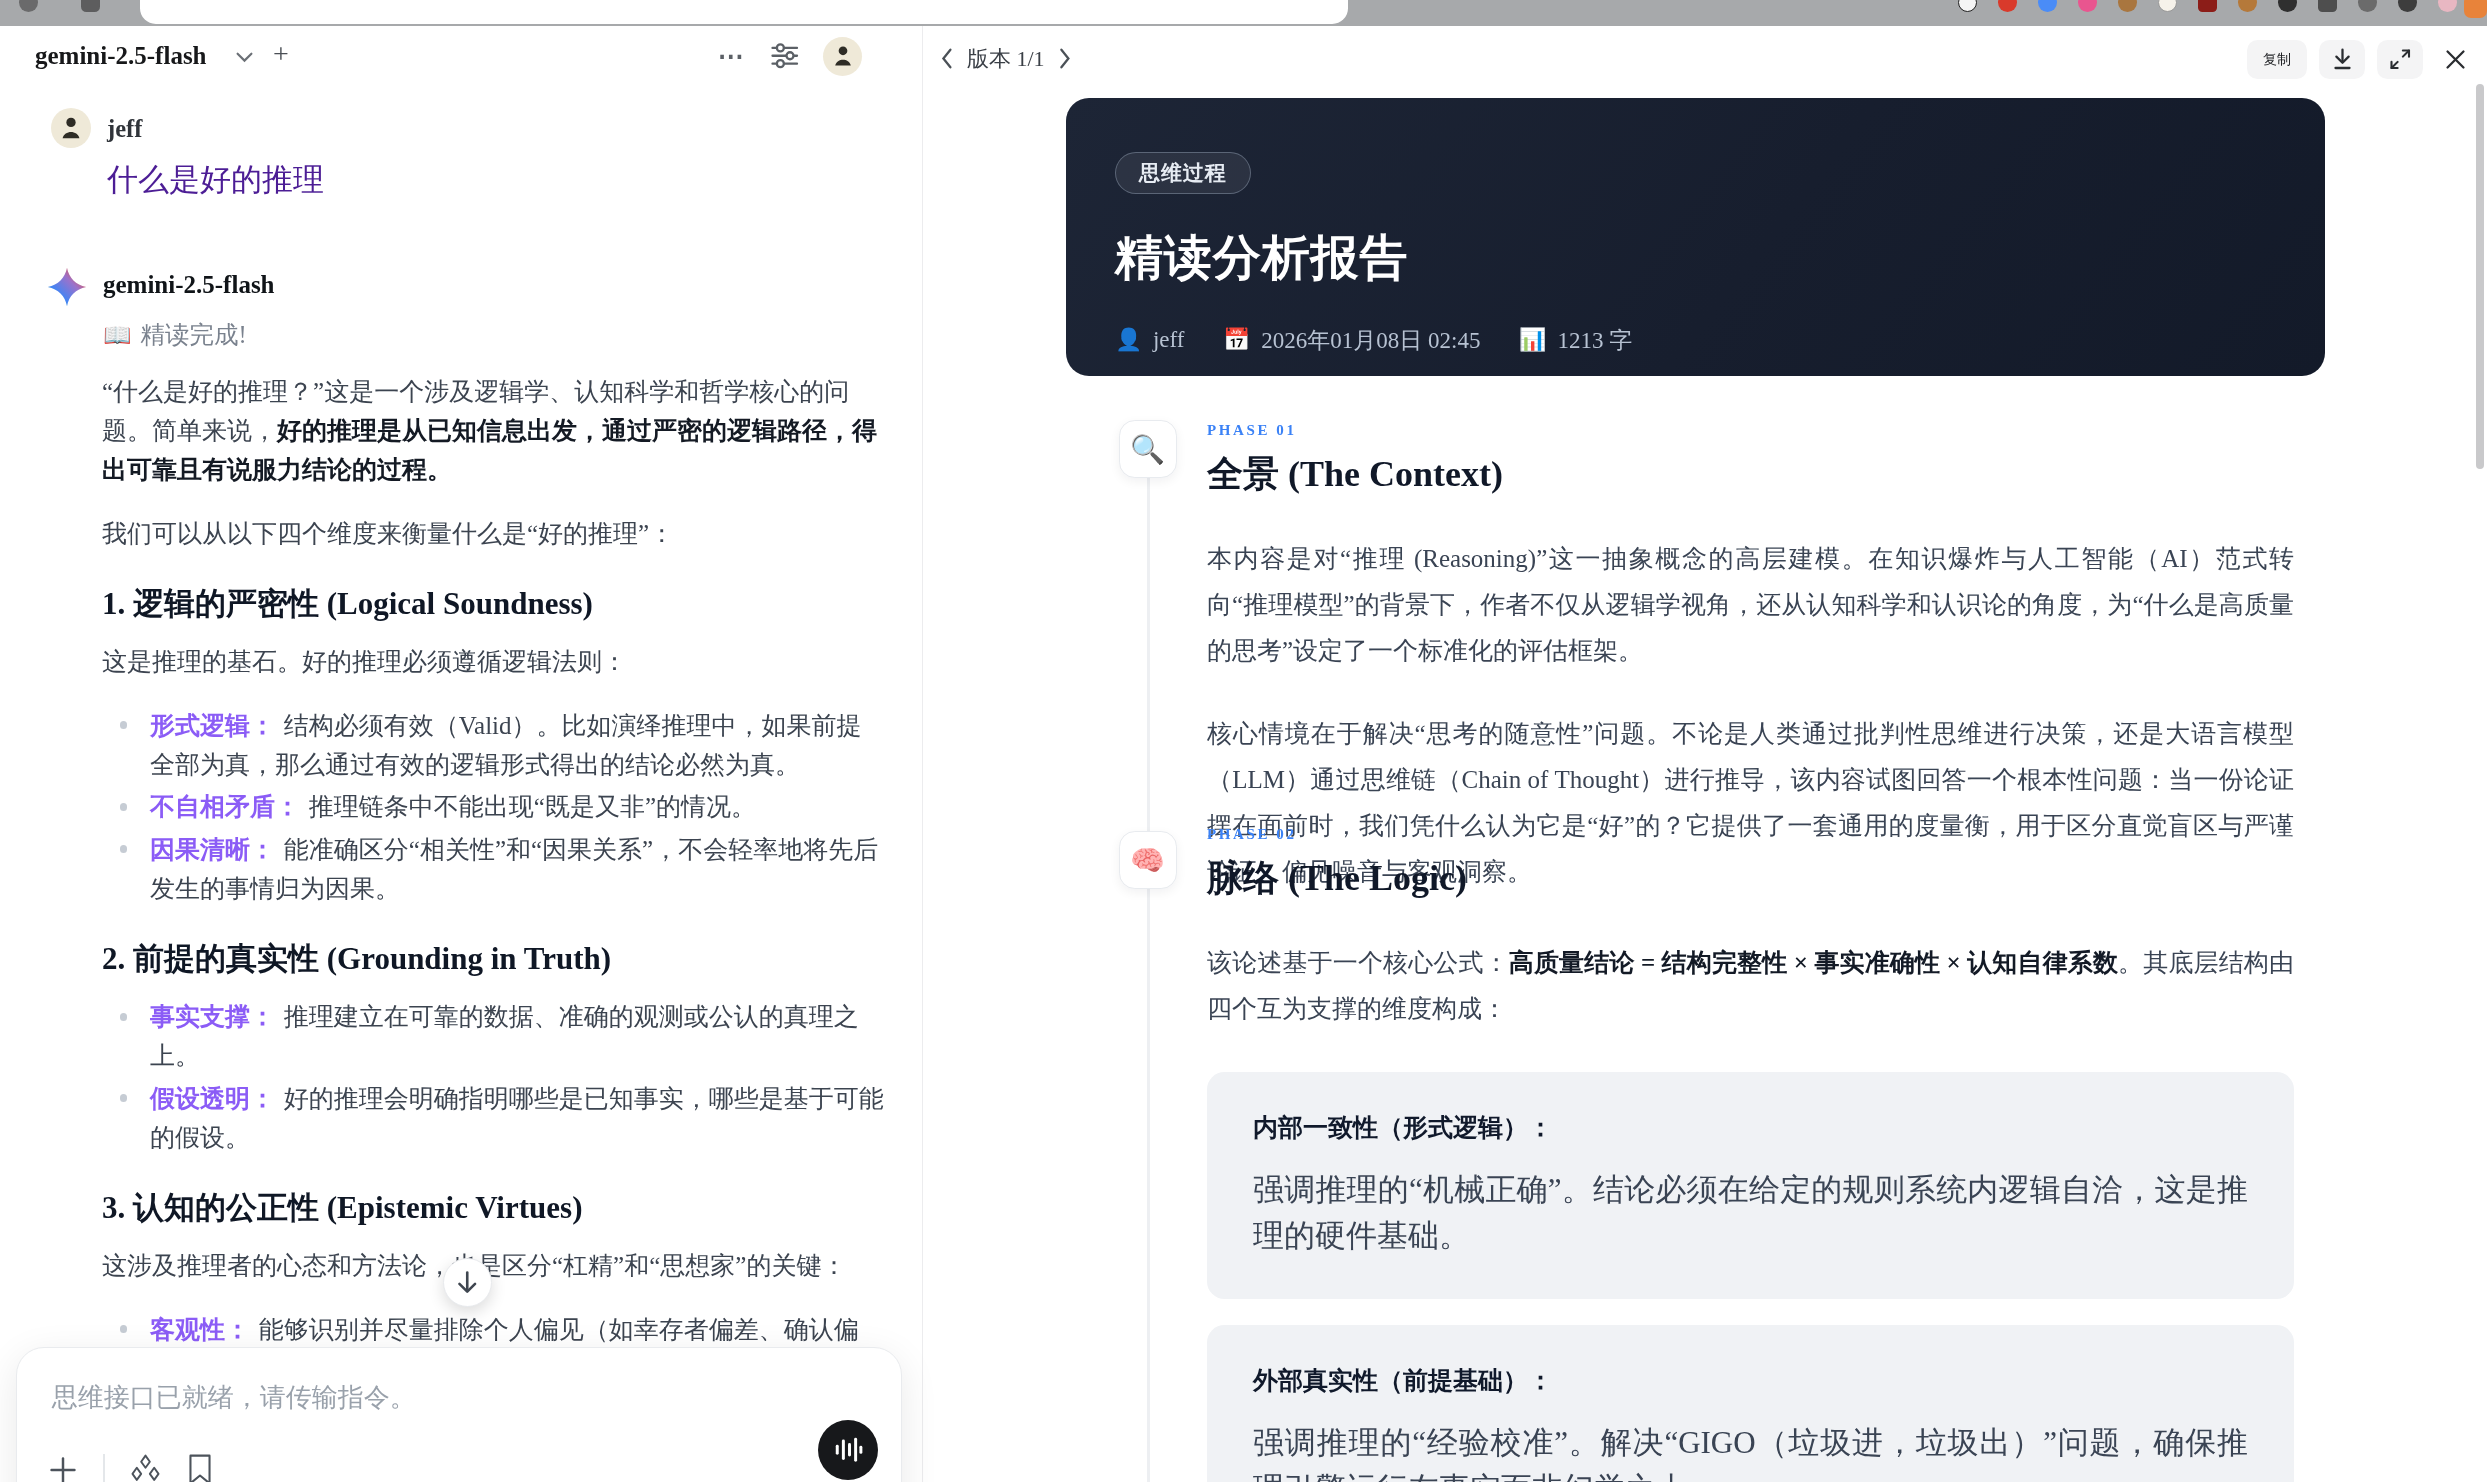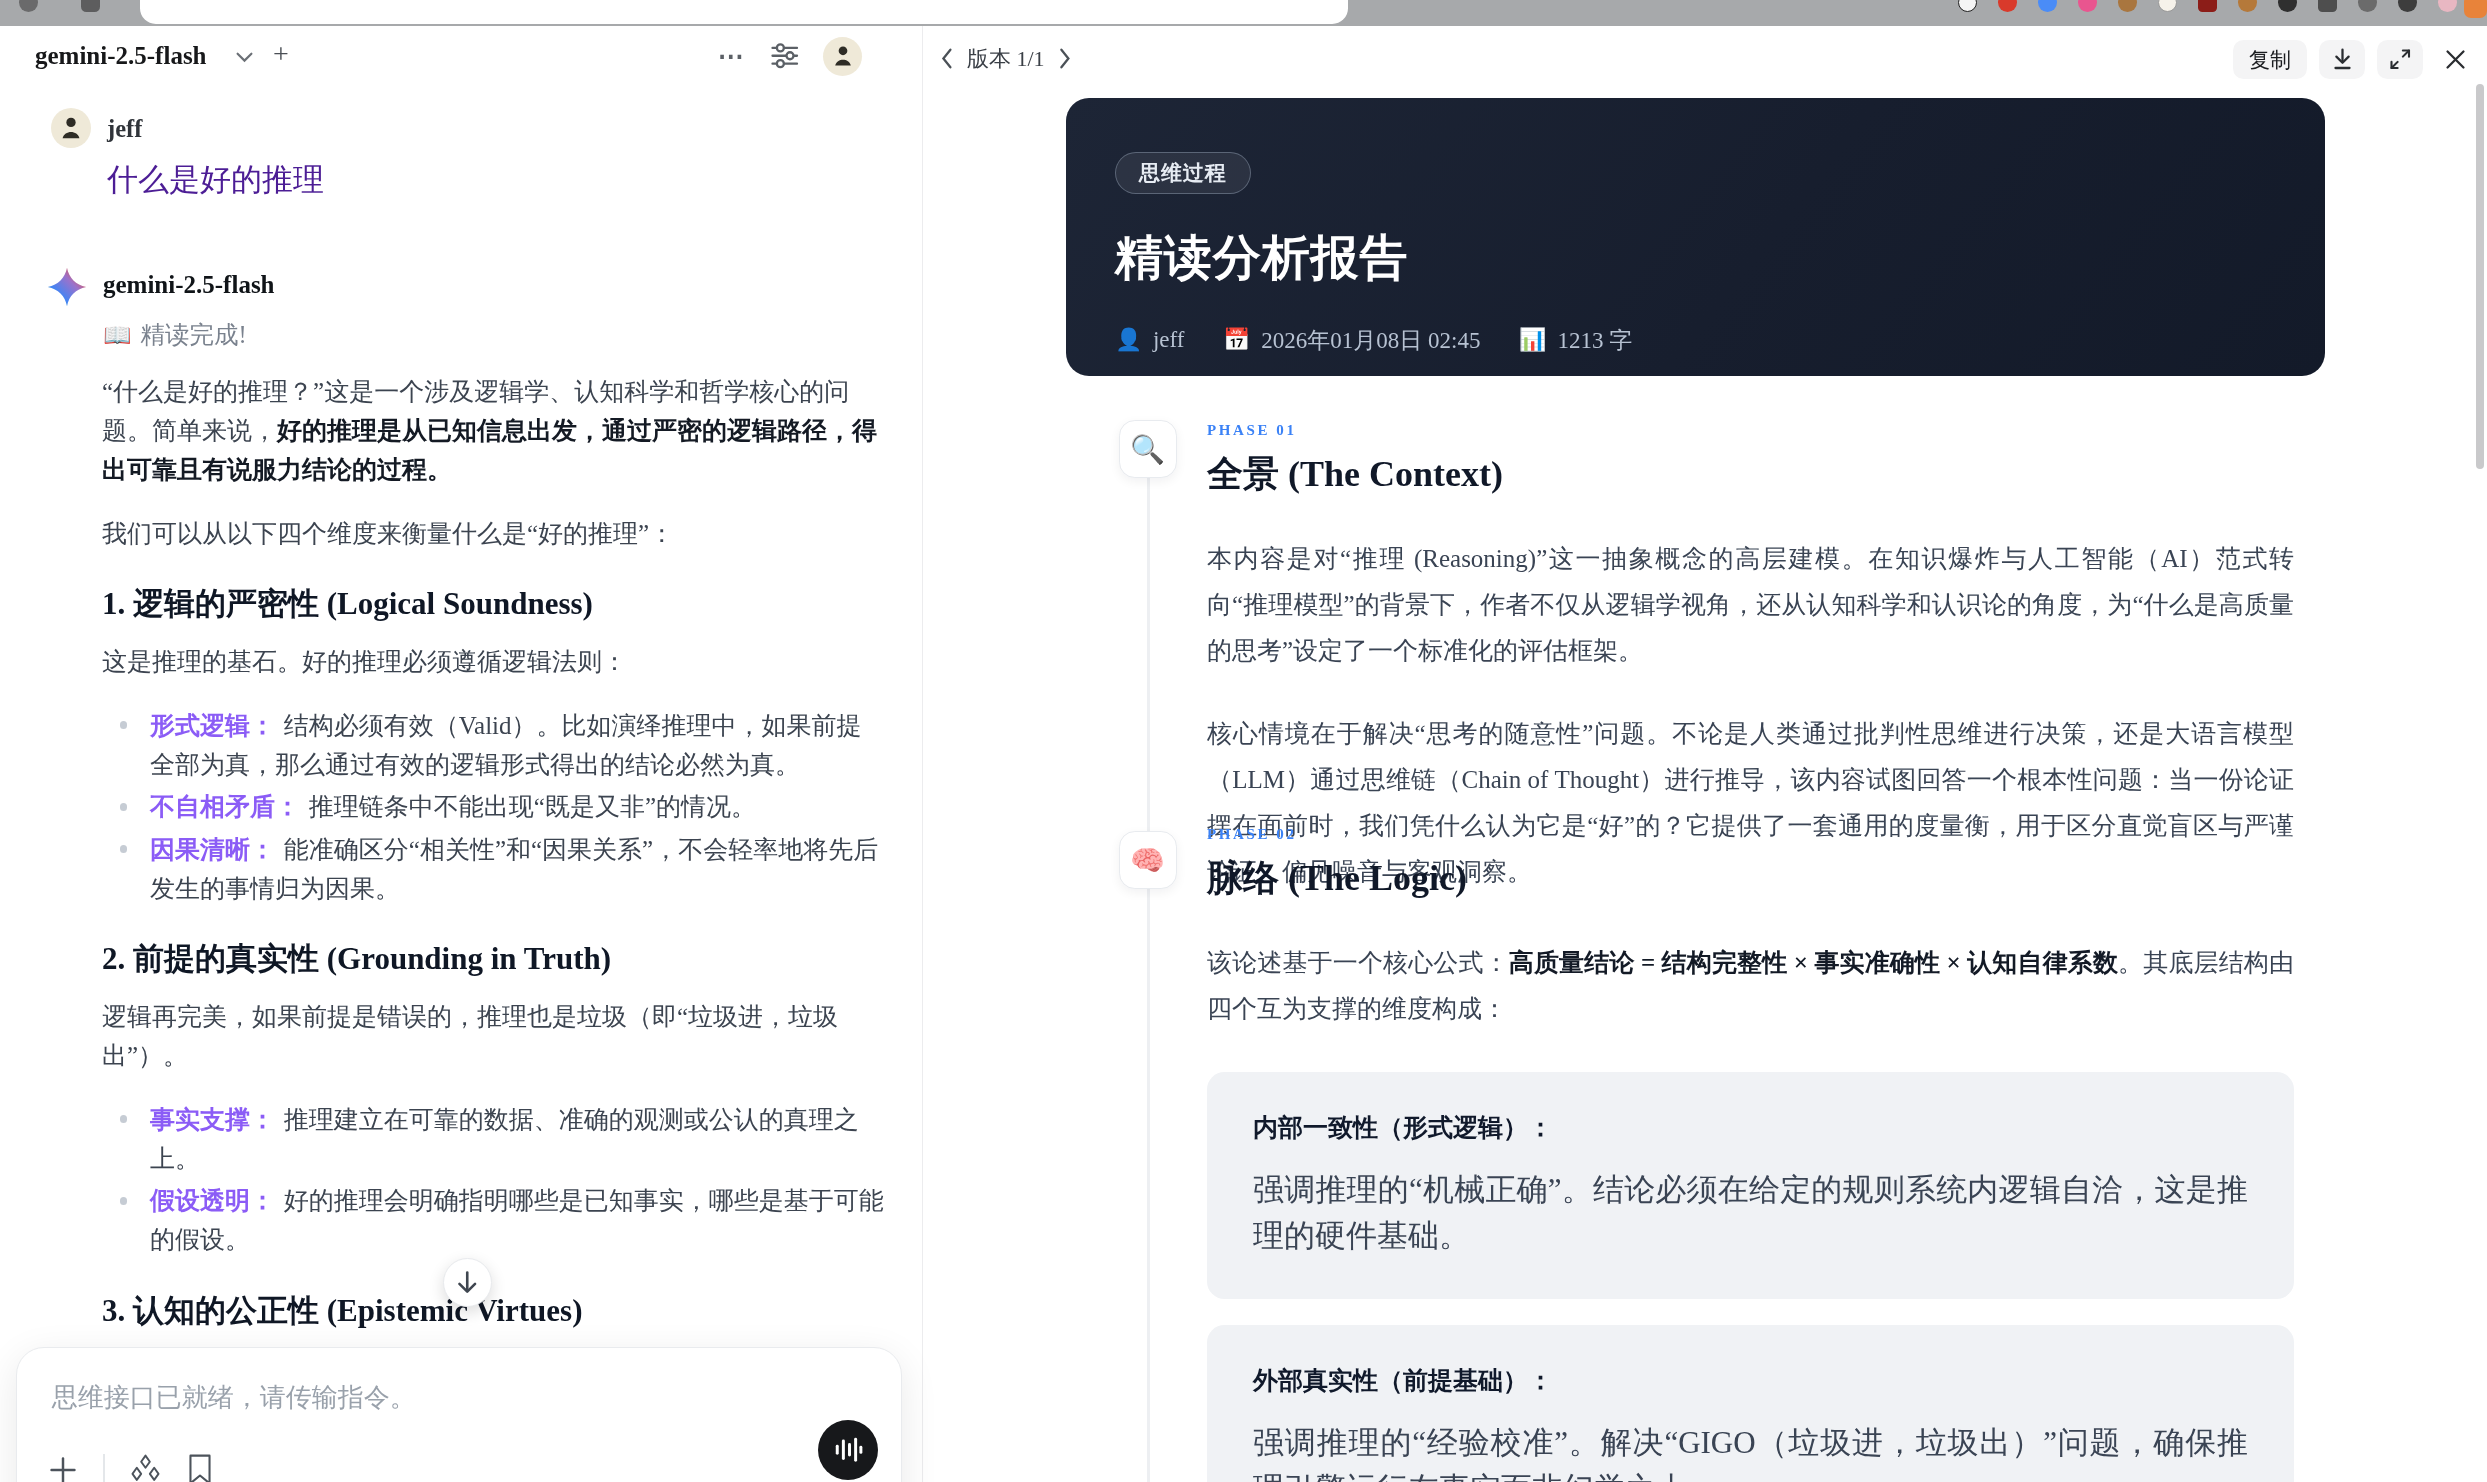--- a/index.html
+++ b/index.html
@@ -58,21 +58,21 @@
   .input-ph { position:absolute; left:35px; top:31.5px; font-size:26px; color:#99a1ab; }
   .input-tools { position:absolute; left:31.5px; top:105px; display:flex; align-items:center; gap:24.5px; }
   .tool-sep { width:1.8px; height:31.5px; background:#e4e7ea; }
   .mic-btn { position:absolute; right:23px; top:72px; width:60px; height:60px; border-radius:50%; background:#17181b;
     display:flex; align-items:center; justify-content:center; }
 
   
   .pane-right { position:absolute; left:923px; top:0; width:1564px; height:1456px; background:#fff; }
   .ver-nav { position:absolute; left:15.8px; top:17.5px; display:flex; align-items:center; gap:12.3px; font-size:22px; color:#3a3f46; }
   .rp-actions { position:absolute; right:12.3px; top:14px; display:flex; align-items:center; gap:12.3px; }
-  .pill-btn { background:#f4f4f5; border-radius:10.5px; height:39px; display:flex; align-items:center; justify-content:center; padding:0 15.8px; font-size:21px; color:#1b1d20; }
+  .pill-btn { background:#f4f4f5; border-radius:10.5px; height:39px; display:flex; align-items:center; justify-content:center; padding:0 15.8px; font-size:14px; color:#1b1d20; }
   .pill-sq { width:46px; padding:0; }
   .close-x { width:39px; height:39px; display:flex; align-items:center; justify-content:center; }
   .rp-scrollbar { position:absolute; right:2.6px; top:58px; width:8.8px; height:385px; border-radius:4.4px; background:#c9c9cb; }
 
   .report-card { position:absolute; left:143px; top:72px; width:1259px; height:278px; border-radius:23px;
     background:linear-gradient(128deg,#1d2536 0%,#171e2e 55%,#131a29 100%); padding:54px 49px 0 49px; }
   .badge { display:inline-flex; align-items:center; height:42px; padding:0 23px; border-radius:874px;
     background:rgba(255,255,255,.07); border:1.8px solid rgba(150,163,183,.45); color:#e7ecf3; font-size:21px; font-weight:600; letter-spacing:0.9px; }
   .report-title { margin-top:31.5px; font-size:48px; font-weight:700; color:#ffffff; letter-spacing:0.9px; }
   .report-meta { margin-top:35px; display:flex; align-items:center; gap:39px; font-size:23px; color:#b7c2d2; }
@@ -199,21 +199,20 @@
             <p><span>“什么是好的推理？”这是一个涉及逻辑学、认知科学和哲学核心的问题。简单来说，</span><strong>好的推理是从已知信息出发，通过严密的逻辑路径，得出可靠且有说服力结论的过程。</strong></p>
             <p>我们可以从以下四个维度来衡量什么是“好的推理”：</p>
 
             <h3>1. 逻辑的严密性 (Logical Soundness)</h3>
             <p>这是推理的基石。好的推理必须遵循逻辑法则：</p>
             <div class="bullet"><span class="dot"></span><span class="bterm">形式逻辑：</span><span>结构必须有效（Valid）。比如演绎推理中，如果前提全部为真，那么通过有效的逻辑形式得出的结论必然为真。</span></div>
             <div class="bullet"><span class="dot"></span><span class="bterm">不自相矛盾：</span><span>推理链条中不能出现“既是又非”的情况。</span></div>
             <div class="bullet"><span class="dot"></span><span class="bterm">因果清晰：</span><span>能准确区分“相关性”和“因果关系”，不会轻率地将先后发生的事情归为因果。</span></div>
 
             <h3>2. 前提的真实性 (Grounding in Truth)</h3>
-            <p>逻辑再完美，如果前提是错误的，推理也是垃圾（即“垃圾进，垃圾出”）。</p>
             <div class="bullet"><span class="dot"></span><span class="bterm">事实支撑：</span><span>推理建立在可靠的数据、准确的观测或公认的真理之上。</span></div>
             <div class="bullet"><span class="dot"></span><span class="bterm">假设透明：</span><span>好的推理会明确指明哪些是已知事实，哪些是基于可能的假设。</span></div>
 
             <h3>3. 认知的公正性 (Epistemic Virtues)</h3>
             <p>这涉及推理者的心态和方法论，也是区分“杠精”和“思想家”的关键：</p>
             <div class="bullet"><span class="dot"></span><span class="bterm">客观性：</span><span>能够识别并尽量排除个人偏见（如幸存者偏差、确认偏差）。</span></div>
 
           </div>
         </div>
       </div>

